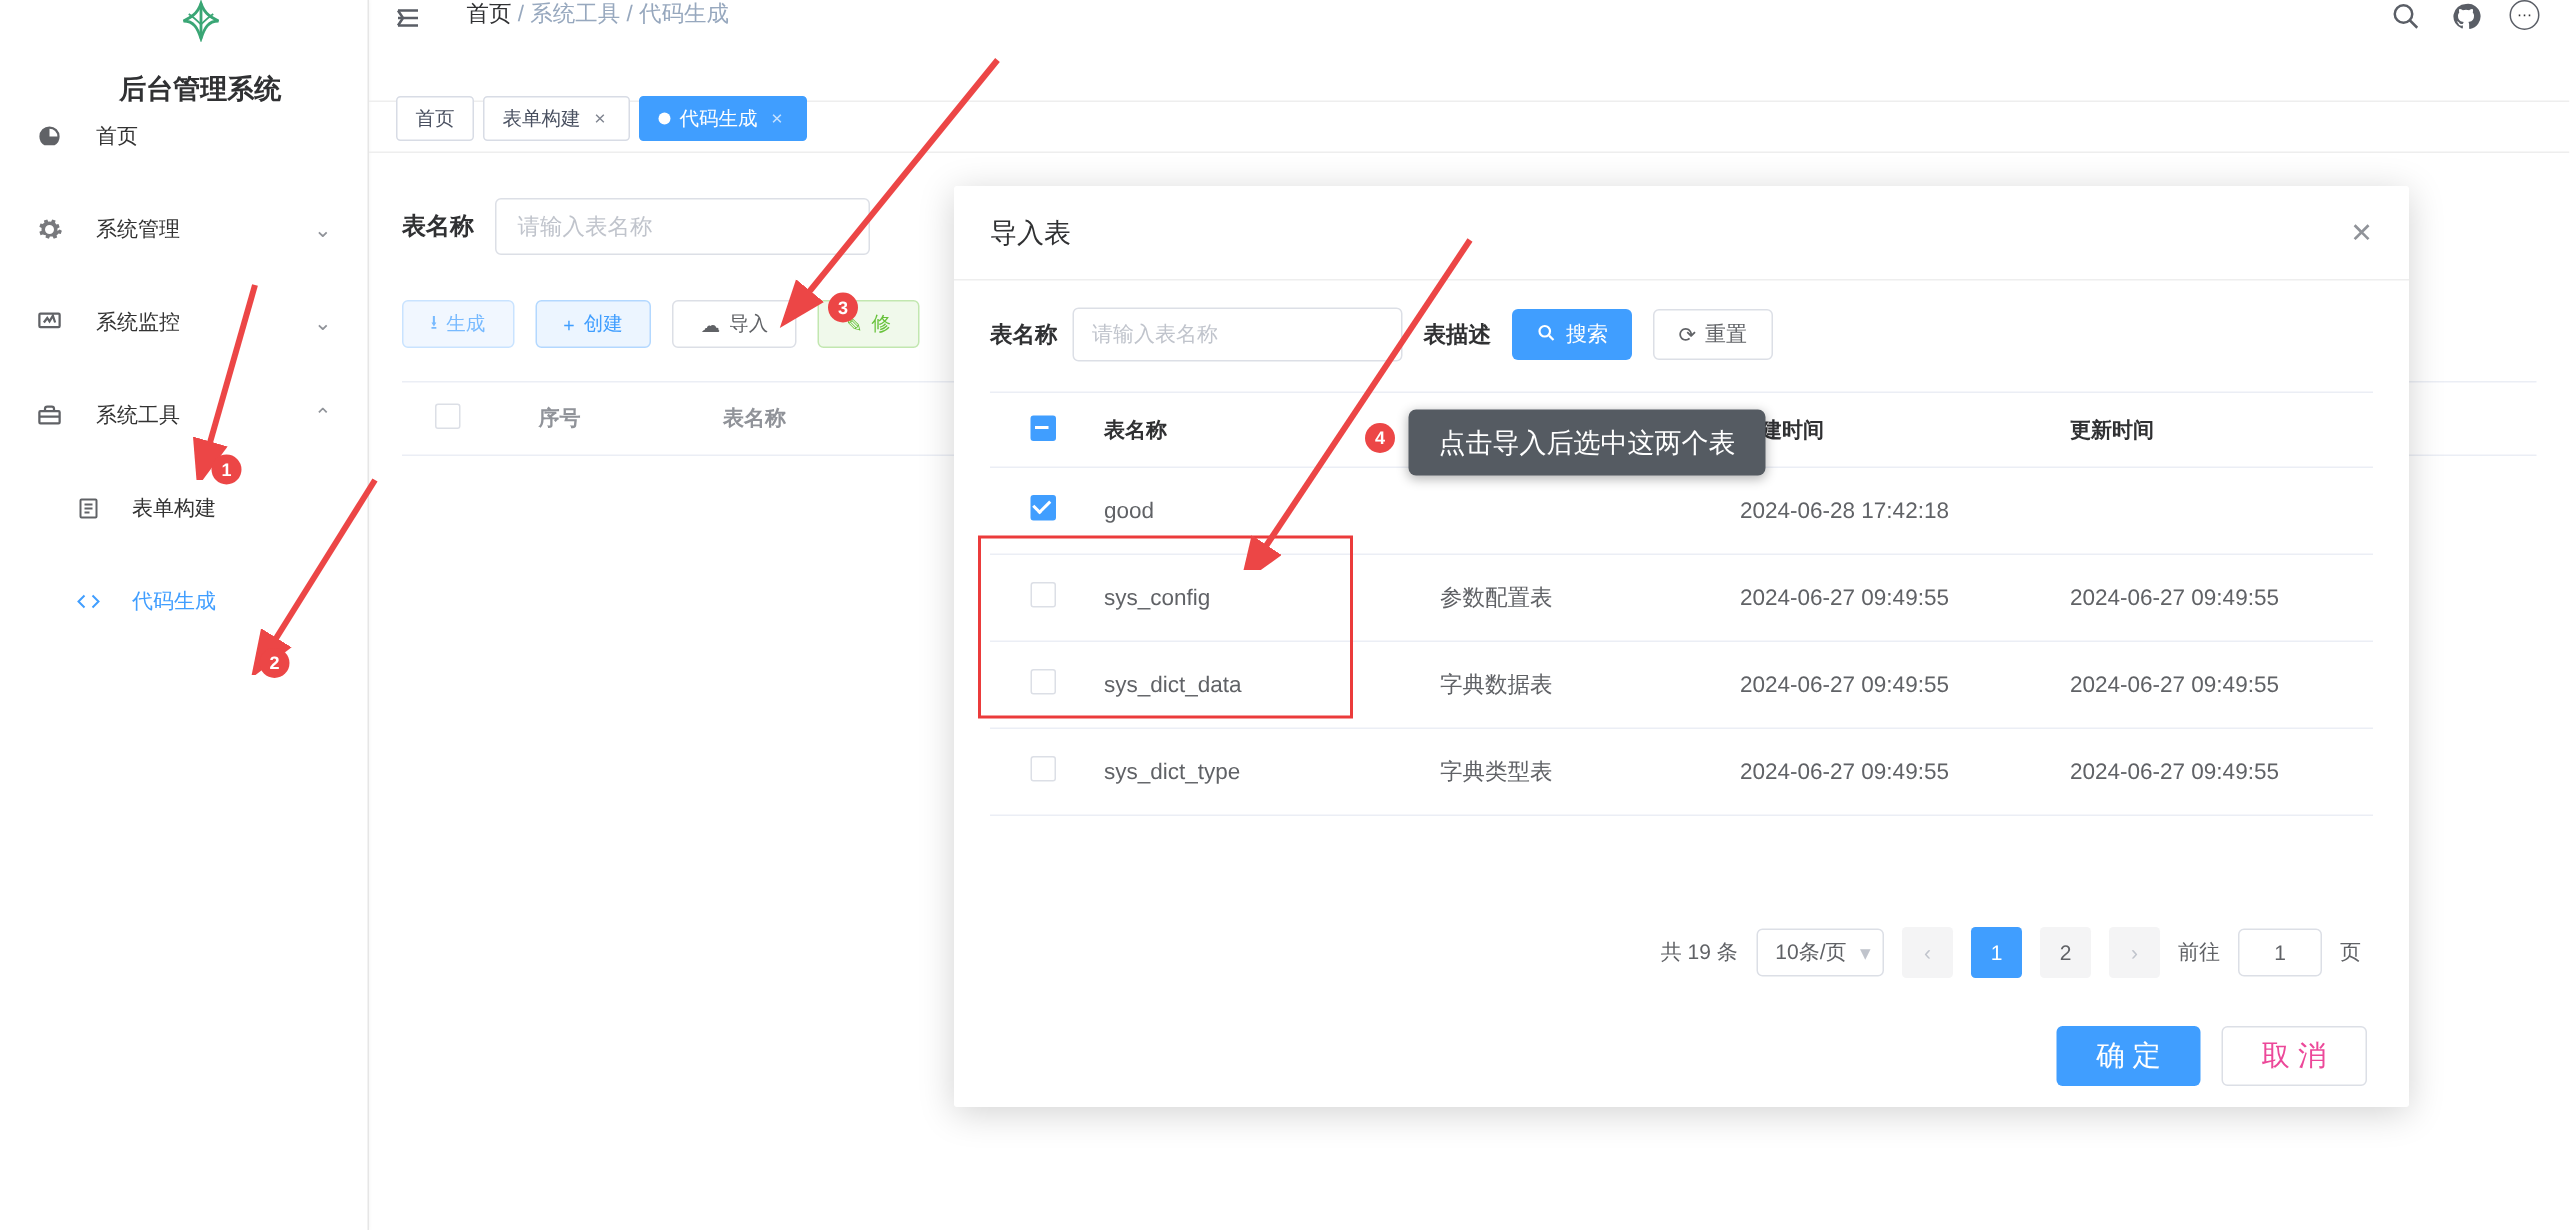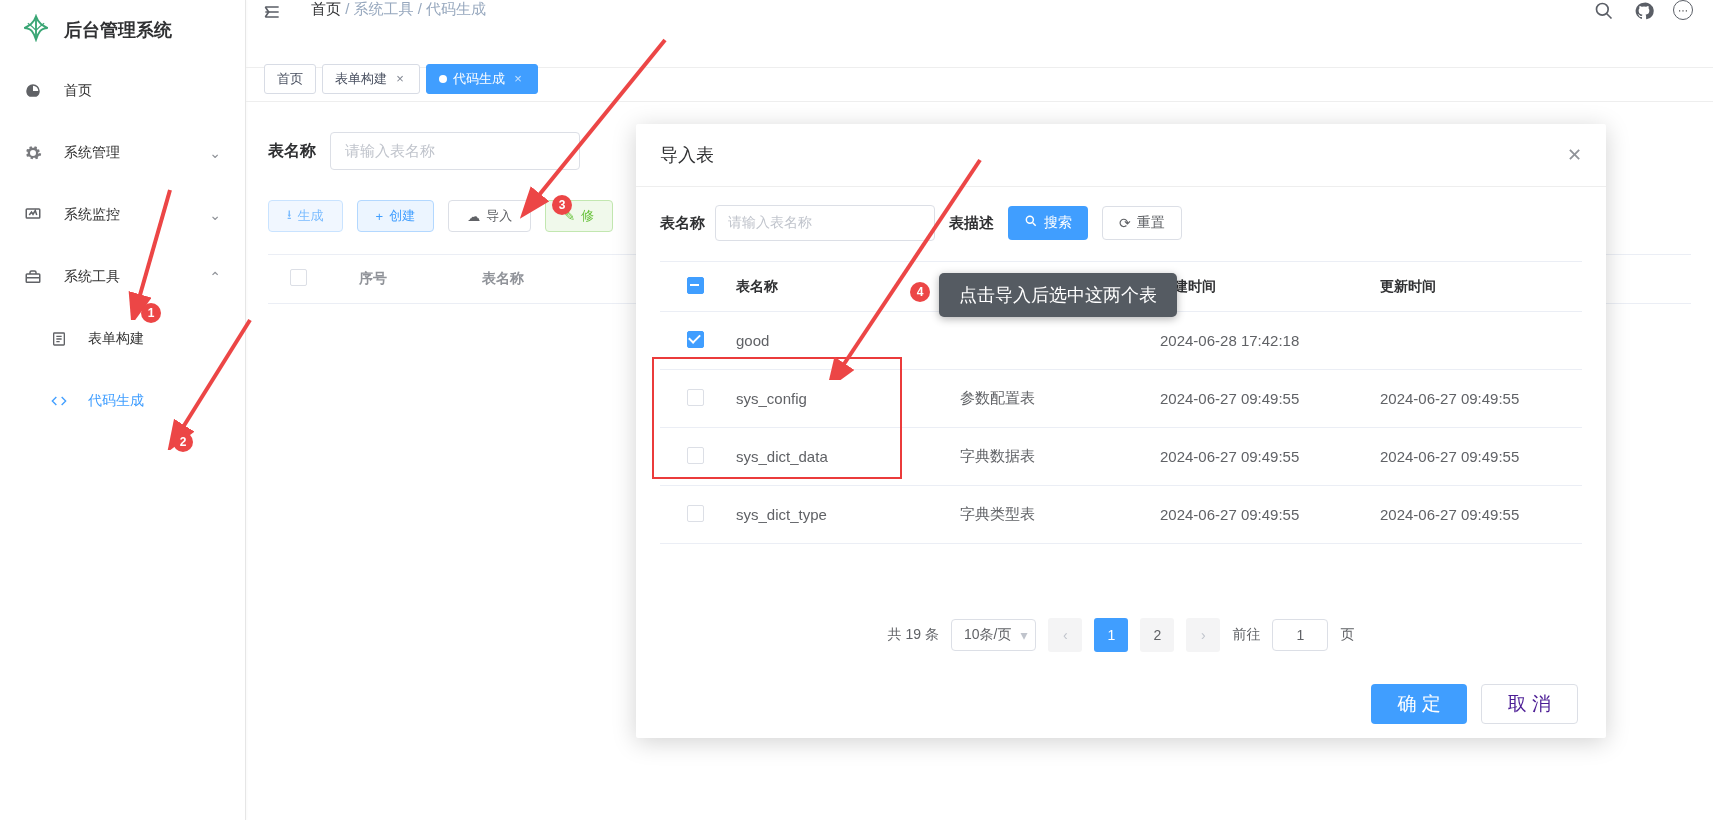--- a/index.html
+++ b/index.html
@@ -1,20 +1,20 @@
 <!DOCTYPE html>
 <html><head>
 <meta charset="utf-8">
 <style>
   * { box-sizing: border-box; margin: 0; padding: 0; }
   body { font-family: "Helvetica Neue", Arial, "PingFang SC", "Microsoft YaHei", sans-serif; font-size: 14px; color: #303133; background: #fff; width: 1713px; height: 820px; overflow: hidden; position: relative; }
 
   
   .sidebar { position: absolute; left: 0; top: 0; width: 246px; height: 820px; background: #fff; border-right: 1px solid #e6e6e6; box-shadow: 0 0 3px rgba(0,0,0,0.05); }
-  .logo-row { height: 60px; display: flex; align-items: center; padding-left: 22px; gap: 14px; font-weight: 700; font-size: 18px; }
+  .logo-row { height: 60px; display: flex; align-items: center; padding-left: 22px; gap: 14px; font-weight: 700; font-size: 18px; flex-direction: column; }
   .logo-row svg { flex-shrink: 0; }
   .menu-item { height: 62px; display: flex; align-items: center; padding-left: 24px; gap: 22px; color: #333; cursor: pointer; position: relative; }
   .menu-item .chev { position: absolute; right: 24px; color: #909399; }
   .menu-item.sub { padding-left: 50px; gap: 20px; }
   .menu-item.active { color: #409EFF; }
   .menu-icon { width: 18px; display: inline-flex; justify-content: center; color: #606266; }
   .menu-item.active .menu-icon { color: #409EFF; }
 
   
   .header { position: absolute; left: 246px; right: 0; top: 0; height: 68px; border-bottom: 1px solid #eee; display: flex; align-items: flex-start; padding: 0 20px 0 14px; gap: 27px; }
@@ -53,52 +53,52 @@
   
   .dialog { position: absolute; left: 636px; top: 124px; width: 970px; background: #fff; box-shadow: 0 4px 24px rgba(0,0,0,.18); border-radius: 2px; padding-bottom: 4px; z-index: 100; }
   .dialog-header { height: 62px; display: flex; align-items: center; justify-content: space-between; padding: 0 24px; font-size: 18px; }
   .dialog-header .x { color:#909399; cursor:pointer; font-size: 18px; }
   .dialog-body { border-top:1px solid #eee; padding: 18px 24px 4px; }
 
   .d-filter { display:flex; align-items:center; gap:14px; margin-bottom: 20px; }
   .d-filter .grp { display:flex; align-items:center; gap:10px; }
   .d-filter .lbl { font-weight:700; font-size:15px; }
   .d-filter .inp { height:36px; width:220px; border:1px solid #dcdfe6; border-radius:4px; padding:0 12px; color:#c0c4cc; display:flex; align-items:center; font-size:14px; }
-  .btn-primary { height:34px; padding:0 16px; background:#409EFF; color:#fff; border:none; border-radius:4px; display:inline-flex; align-items:center; gap:6px; font-size:14px; cursor:pointer;font-family:Liberation Mono, monospace; }
+  .btn-primary { height:34px; padding:0 16px; background:#409EFF; color:#fff; border:none; border-radius:4px; display:inline-flex; align-items:center; gap:6px; font-size:14px; cursor:pointer; }
   .btn-plain { height:34px; padding:0 16px; background:#fff; color:#606266; border:1px solid #dcdfe6; border-radius:4px; display:inline-flex; align-items:center; gap:6px; font-size:14px; cursor:pointer; }
 
   .d-table { width:100%; border-top:1px solid #ebeef5; }
   .d-table .thead { display:flex; align-items:center; height:50px; color:#303133; font-weight:700; border-bottom:1px solid #ebeef5; }
   .d-table .row { display:flex; align-items:center; height:58px; border-bottom:1px solid #ebeef5; color:#606266; font-size:15px; }
   .d-table .c-cb { width:70px; text-align:center; }
   .d-table .c-name { width:230px; padding-left:6px; }
   .d-table .c-desc { width:200px; }
   .d-table .c-ct { width:220px; }
   .d-table .c-ut { flex:1; }
 
   .cb { display:inline-block; width:17px; height:17px; border:1px solid #dcdfe6; border-radius:2px; position:relative; background:#fff; }
   .cb.checked { background:#409EFF; border-color:#409EFF; }
   .cb.checked:after { content:""; position:absolute; left:3px; top:0px; width:5px; height:9px; border:2px solid #fff; border-top:none; border-left:none; transform:rotate(45deg); }
   .cb.head-on { background:#409EFF; border-color:#409EFF; }
   .cb.head-on:after { content:""; position:absolute; left:2px; top:6px; width:9px; height:2px; background:#fff; }
 
   .d-table-scroll { height: 288px; overflow: hidden; }
 
-  .pager { display:flex; align-items:center; gap:12px; justify-content:center; padding: 18px 8px 6px; color:#606266; font-size:14px; }
+  .pager { display:flex; align-items:center; gap:12px; justify-content:flex-end; padding: 18px 8px 6px; color:#606266; font-size:14px; }
   .pager .sel { height:32px; border:1px solid #dcdfe6; border-radius:4px; padding:0 24px 0 12px; display:inline-flex; align-items:center; position:relative; }
   .pager .sel:after { content:"▾"; position:absolute; right:8px; color:#c0c4cc; }
   .pager .sq { width:34px; height:34px; display:inline-flex; align-items:center; justify-content:center; border-radius:3px; background:#f4f4f5; color:#606266; cursor:pointer; }
   .pager .sq.on { background:#409EFF; color:#fff; }
   .pager .sq.nav { color:#c0c4cc; }
   .pager .goto { height:32px; width:56px; border:1px solid #dcdfe6; border-radius:4px; text-align:center; display:inline-flex; align-items:center; justify-content:center; }
 
   .d-footer { display:flex; justify-content:flex-end; gap:14px; padding: 22px 28px 10px; }
   .btn-lg { height:40px; padding:0 26px; border-radius:4px; font-size:19px; cursor:pointer; }
   .btn-lg.primary { background:#409EFF; color:#fff; border:none; }
-  .btn-lg.plain { background:#fff; color:#4c1d95; border:1px solid #dcdfe6; }
+  .btn-lg.plain { background:#fff; color:#ec4899; border:1px solid #dcdfe6; }
 
   
   .badge { position:absolute; width:20px; height:20px; border-radius:50%; background:#ec4646; color:#fff; font-size:12px; font-weight:700; display:flex; align-items:center; justify-content:center; z-index:200; }
   .arrow { position:absolute; z-index:190; pointer-events:none; }
   .tooltip { position:absolute; background:#555b62; color:#fff; padding:10px 20px; font-size:18px; border-radius:5px; z-index:200; box-shadow:0 2px 8px rgba(0,0,0,.3); }
   .redbox { position:absolute; border:2px solid #eb3b3b; z-index:150; pointer-events:none; }
 </style>
 </head>
 <body>
 

